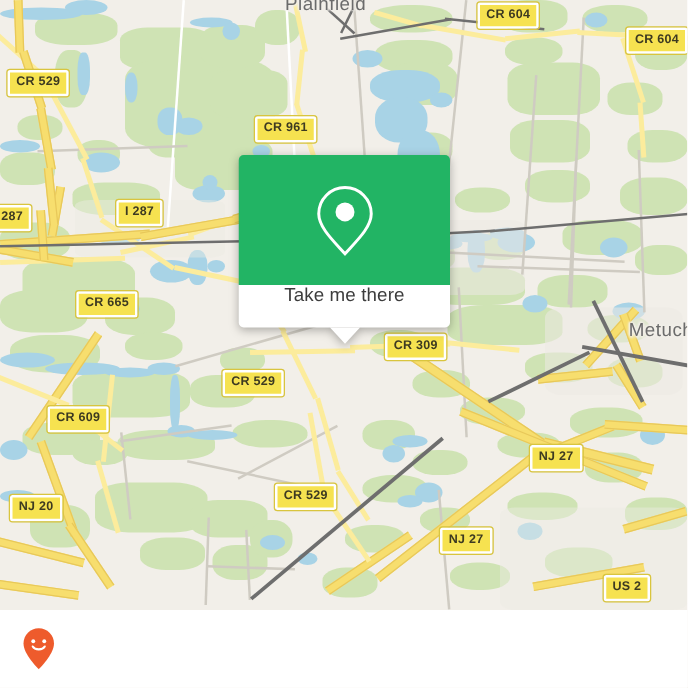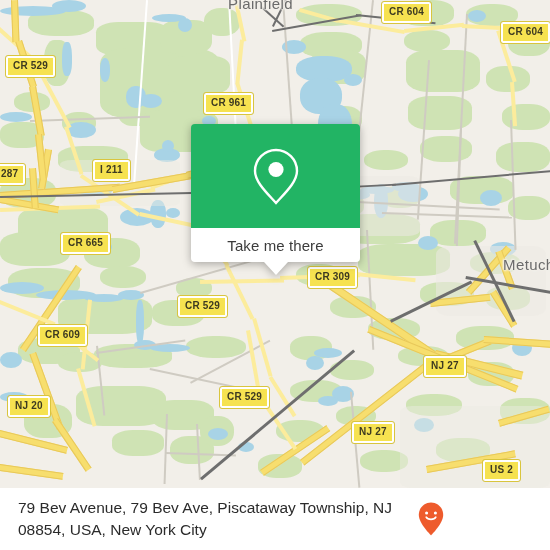--- a/index.html
+++ b/index.html
@@ -73,21 +73,21 @@
   #popup-top{
     background:#22b464;
     height:104px;
     border-radius:4px 4px 0 0;
     display:flex;align-items:center;justify-content:center;
   }
   #popup-bottom{
     background:#ffffff;
     height:34px;
     border-radius:0 0 4px 4px;
-    display:flex;align-items:center;justify-content:center;
+    display:flex;align-items:flex-start;justify-content:center;
   }
   #popup-label{
     color:#3c3c3c;
     font-size:15px;
     letter-spacing:.1px;
   }
   #popup-tail{
     position:absolute;left:50%;top:138px;
     transform:translateX(-50%);
     width:0;height:0;
@@ -397,21 +397,21 @@
     <div class="layer">
       <div class="place" style="left:228px;top:-5px;">Plainfield</div>
       <div class="place" style="left:503px;top:256px;">Metuchen</div>
     </div>
 
     <div class="layer" id="shields">
         <div class="shield" style="left: 382px; top: 2px;">CR 604</div>
         <div class="shield" style="left: 501px; top: 22px;">CR 604</div>
         <div class="shield" style="left: 6px; top: 56px;">CR 529</div>
         <div class="shield" style="left: 204px; top: 93px;">CR 961</div>
-        <div class="shield" style="left: 93px; top: 160px;">I 211</div>
+        <div class="shield" style="left: 93px; top: 160px;">I 287</div>
         <div class="shield" style="left: -6px; top: 164px;">287</div>
         <div class="shield" style="left: 61px; top: 233px;">CR 665</div>
         <div class="shield" style="left: 308px; top: 267px;">CR 309</div>
         <div class="shield" style="left: 178px; top: 296px;">CR 529</div>
         <div class="shield" style="left: 38px; top: 325px;">CR 609</div>
         <div class="shield" style="left: 424px; top: 356px;">NJ 27</div>
         <div class="shield" style="left: 8px; top: 396px;">NJ 20</div>
         <div class="shield" style="left: 220px; top: 387px;">CR 529</div>
         <div class="shield" style="left: 352px; top: 422px;">NJ 27</div>
         <div class="shield" style="left: 483px; top: 460px;">US 2</div>
@@ -426,21 +426,20 @@
       </div>
       <div id="popup-bottom">
         <span id="popup-label">Take me there</span>
       </div>
       <div id="popup-tail"></div>
     </div>
 
   </div>
 
   <div id="footer">
-    <div id="footer-address">79 Bev Avenue, 79 Bev Ave, Piscataway Township, NJ 08854, USA, New York City</div>
     <div id="brand">
       <svg id="brand-pin" viewBox="0 0 26 34" aria-hidden="true">
         <path d="M13 0.6 C6.2 0.6 0.8 6 0.8 12.8 C0.8 21.6 13 33.4 13 33.4 C13 33.4 25.2 21.6 25.2 12.8 C25.2 6 19.8 0.6 13 0.6 Z" fill="#ee5b2c"></path>
         <circle cx="8.6" cy="11" r="1.55" fill="#ffffff"></circle>
         <circle cx="17.4" cy="11" r="1.55" fill="#ffffff"></circle>
         <path d="M8.2 15.2 C9.9 18.2 16.1 18.2 17.8 15.2" fill="none" stroke="#ffffff" stroke-width="1.7" stroke-linecap="round"></path>
       </svg>
     </div>
   </div>
 

